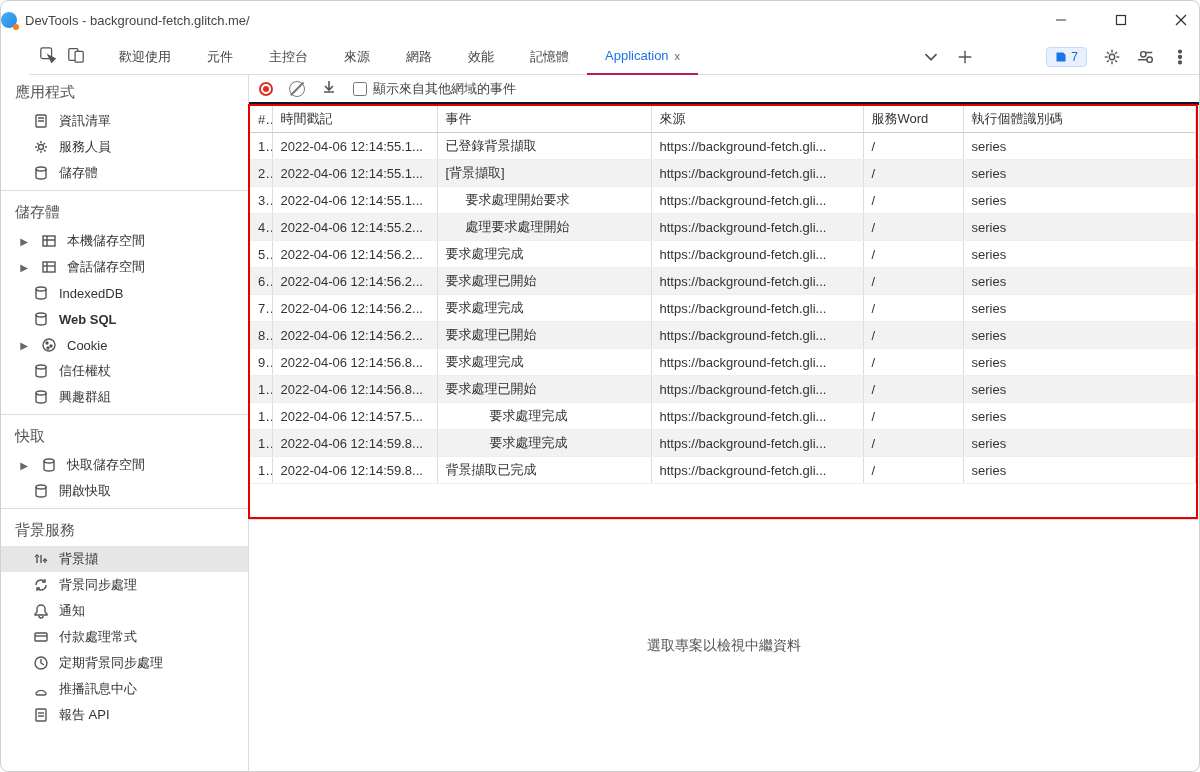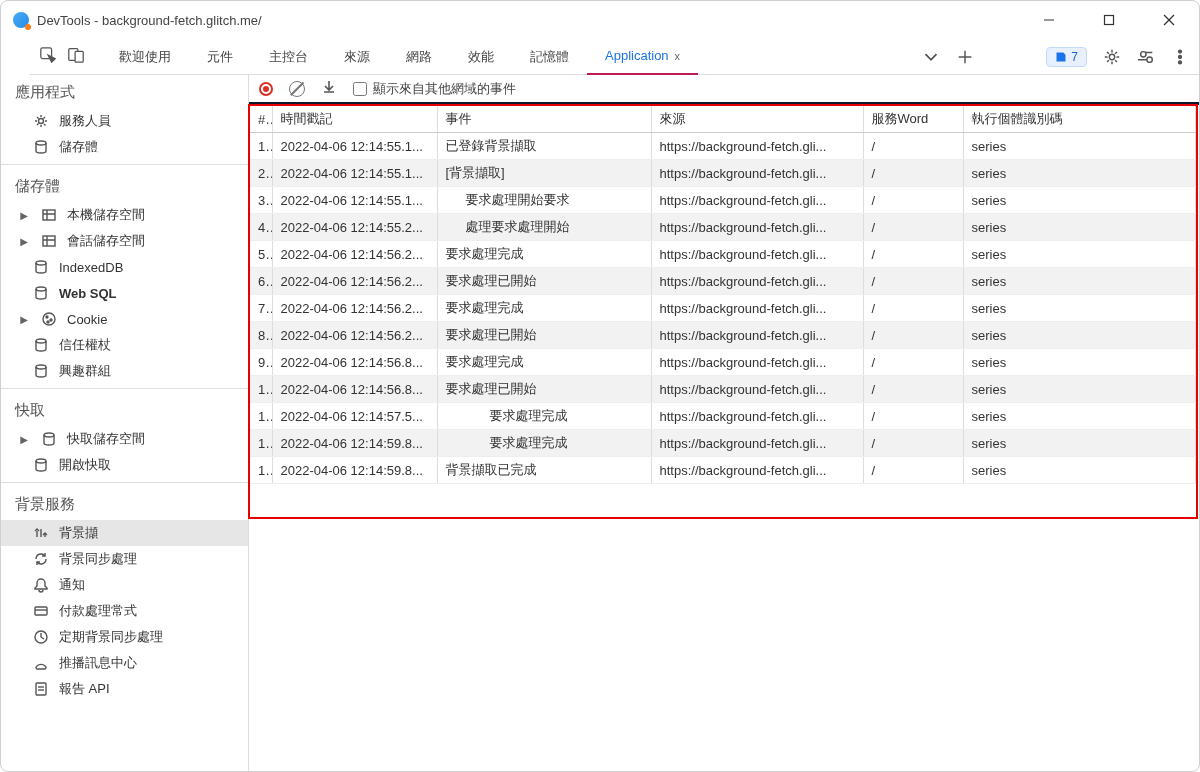--- a/index.html
+++ b/index.html
@@ -1,18 +1,18 @@
 <!DOCTYPE html>
 <html><head>
 <meta charset="utf-8">
 <style>
   * { box-sizing: border-box; margin: 0; padding: 0; }
   body { font-family: "Segoe UI", "Microsoft JhengHei", Arial, sans-serif; font-size: 13px; color: #333; background: #fff; width: 1200px; height: 772px; overflow: hidden; border: 1px solid #d0d0d0; border-radius: 8px; }
 
-  .titlebar { display: flex; align-items: center; height: 38px; padding: 0 12px; }
+  .titlebar { display: flex; align-items: center; height: 38px; padding: 0 0; }
   .titlebar .app-icon { width: 16px; height: 16px; background: linear-gradient(135deg, #4dabf7, #228be6); border-radius: 50%; margin-right: 8px; position: relative; }
   .titlebar .app-icon::after { content:""; position:absolute; width:6px; height:6px; background:#fd7e14; border-radius:50%; right:-2px; bottom:-2px; }
   .titlebar .title { font-size: 13px; color: #444; }
   .winctrls { margin-left: auto; display: flex; gap: 24px; align-items: center; }
   .winctrls .ctrl { width: 36px; height: 30px; display: flex; align-items: center; justify-content: center; font-family: "Segoe MDL2 Assets", sans-serif; font-size: 13px; color:#333; }
   .winctrls .ctrl svg { width: 12px; height: 12px; stroke:#333; stroke-width: 1.2; fill:none; }
 
   .tabbar { display: flex; align-items: center; height: 36px; border-bottom: 1px solid #ddd; padding: 0 10px; gap: 0; margin-left: 28px; }
   .tabbar .leading { display:flex; gap:10px; align-items:center; margin-right:16px; }
   .tabbar .leading svg { width:18px; height:18px; stroke:#555; fill:none; stroke-width:1.4;}
@@ -146,20 +146,28 @@
         </svg>
       </span>
   </div>
 </div>
 
 <div class="workspace">
   <div class="sidebar">
     <div class="side-section-title">應用程式</div>
     <div class="side-item">
         <svg viewBox="0 0 16 16">
+          <rect x="3" y="2" width="10" height="12" rx="1"></rect>
+          <line x1="5" y1="5" x2="11" y2="5"></line>
+          <line x1="5" y1="8" x2="11" y2="8"></line>
+        </svg>
+        <span>資訊清單</span>
+      </div>
+    <div class="side-item">
+        <svg viewBox="0 0 16 16">
           <circle cx="8" cy="8" r="2.5"></circle>
           <path d="M8 2v2M8 12v2M2 8h2M12 8h2M4 4l1.5 1.5M11 11l1.5 1.5M12 4l-1.5 1.5M5.5 10.5L4 12"></path>
         </svg>
         <span>服務人員</span>
       </div>
     <div class="side-item">
         <svg viewBox="0 0 16 16">
           <ellipse cx="8" cy="4" rx="5" ry="2"></ellipse>
           <path d="M3 4v8c0 1.1 2.2 2 5 2s5-.9 5-2V4"></path>
         </svg>
@@ -432,14 +440,17 @@
               <td>2022-04-06 12:14:59.8...</td>
               <td>背景擷取已完成</td>
               <td>https://background-fetch.gli...</td>
               <td>/</td>
               <td>series</td>
             </tr>
           </tbody>
       </table>
     </div>
 
+    <div class="detail-panel">
+      <span>選取專案以檢視中繼資料</span>
+    </div>
   </div>
 </div>
 
 </body></html>

